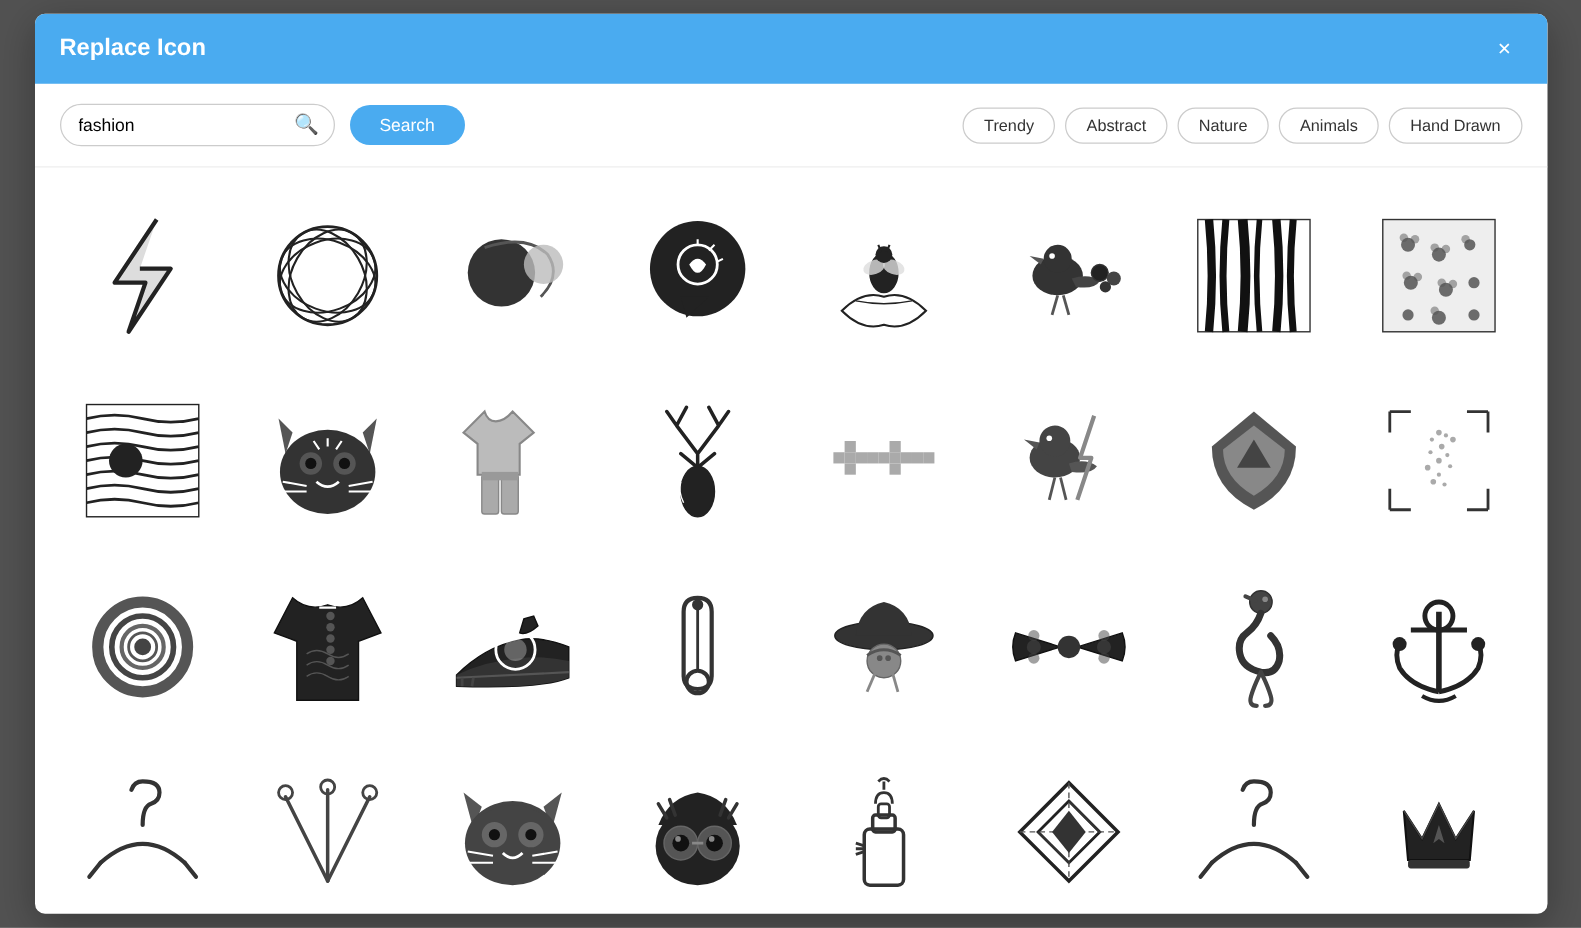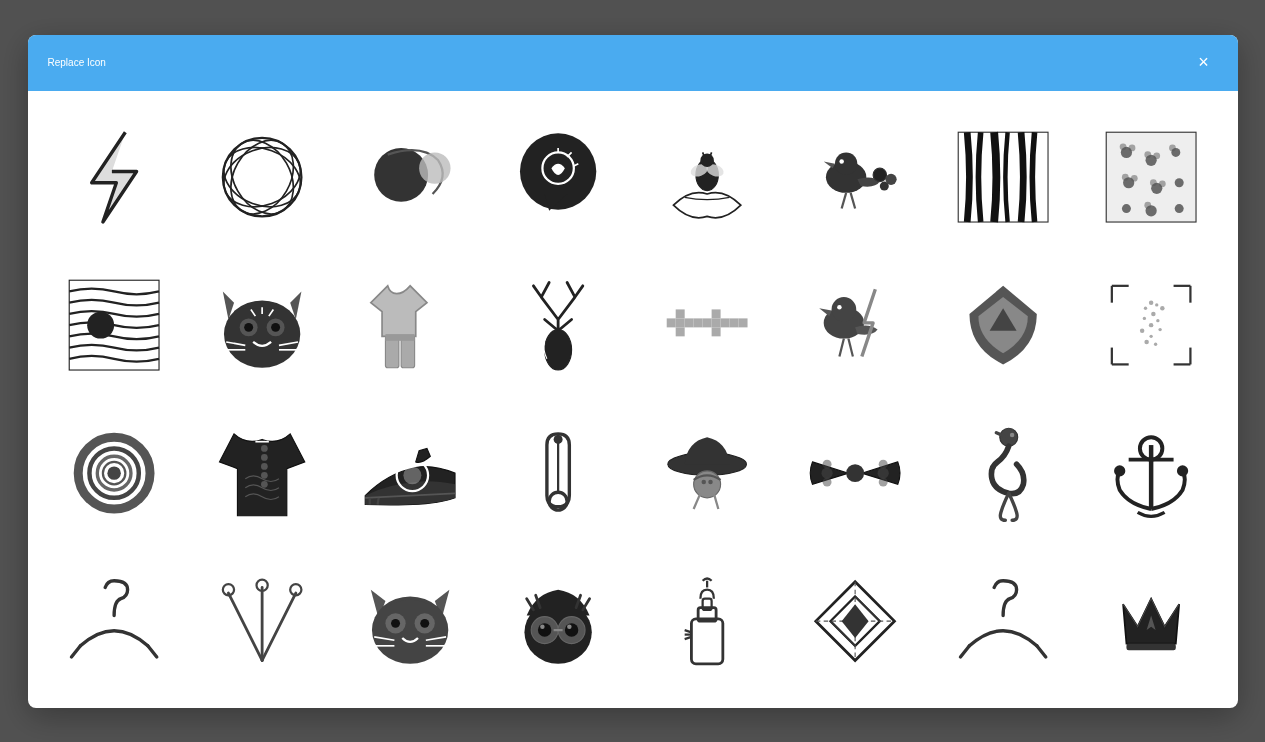--- a/index.html
+++ b/index.html
@@ -33,22 +33,22 @@
     .modal-header {
       background: #4AABF0;
       padding: 14px 20px;
       display: flex;
       align-items: center;
       justify-content: space-between;
       flex-shrink: 0;
     }
     .modal-title {
       color: #fff;
-      font-size: 10px;
-      font-weight: 400;
+      font-size: 19px;
+      font-weight: 700;
     }
     .close-btn {
       background: none;
       border: none;
       color: #fff;
       font-size: 18px;
       cursor: pointer;
       width: 28px;
       height: 28px;
       display: flex;
@@ -148,20 +148,34 @@
 <body>
 
 <div class="modal-overlay">
   <div class="modal">
 
     <div class="modal-header">
       <span class="modal-title">Replace Icon</span>
       <button class="close-btn">×</button>
     </div>
 
+    <div class="modal-toolbar">
+      <div class="search-wrapper">
+        <input class="search-input" type="text" value="fashion" style="">
+        <span class="search-icon-inline">🔍</span>
+      </div>
+      <button class="search-btn">Search</button>
+      <div class="filter-tags">
+        <button class="filter-tag">Trendy</button>
+        <button class="filter-tag">Abstract</button>
+        <button class="filter-tag">Nature</button>
+        <button class="filter-tag">Animals</button>
+        <button class="filter-tag">Hand Drawn</button>
+      </div>
+    </div>
 
     <div class="modal-body">
       <div class="icons-grid">
 
         <div class="icon-cell">
           <svg class="icon-svg" viewBox="0 0 100 100" fill="none" xmlns="http://www.w3.org/2000/svg">
             <polyline points="60,10 30,55 52,55 40,90 70,45 48,45" stroke="#222" stroke-width="3" fill="#ddd" stroke-linejoin="round"></polyline>
           </svg>
         </div>
 

